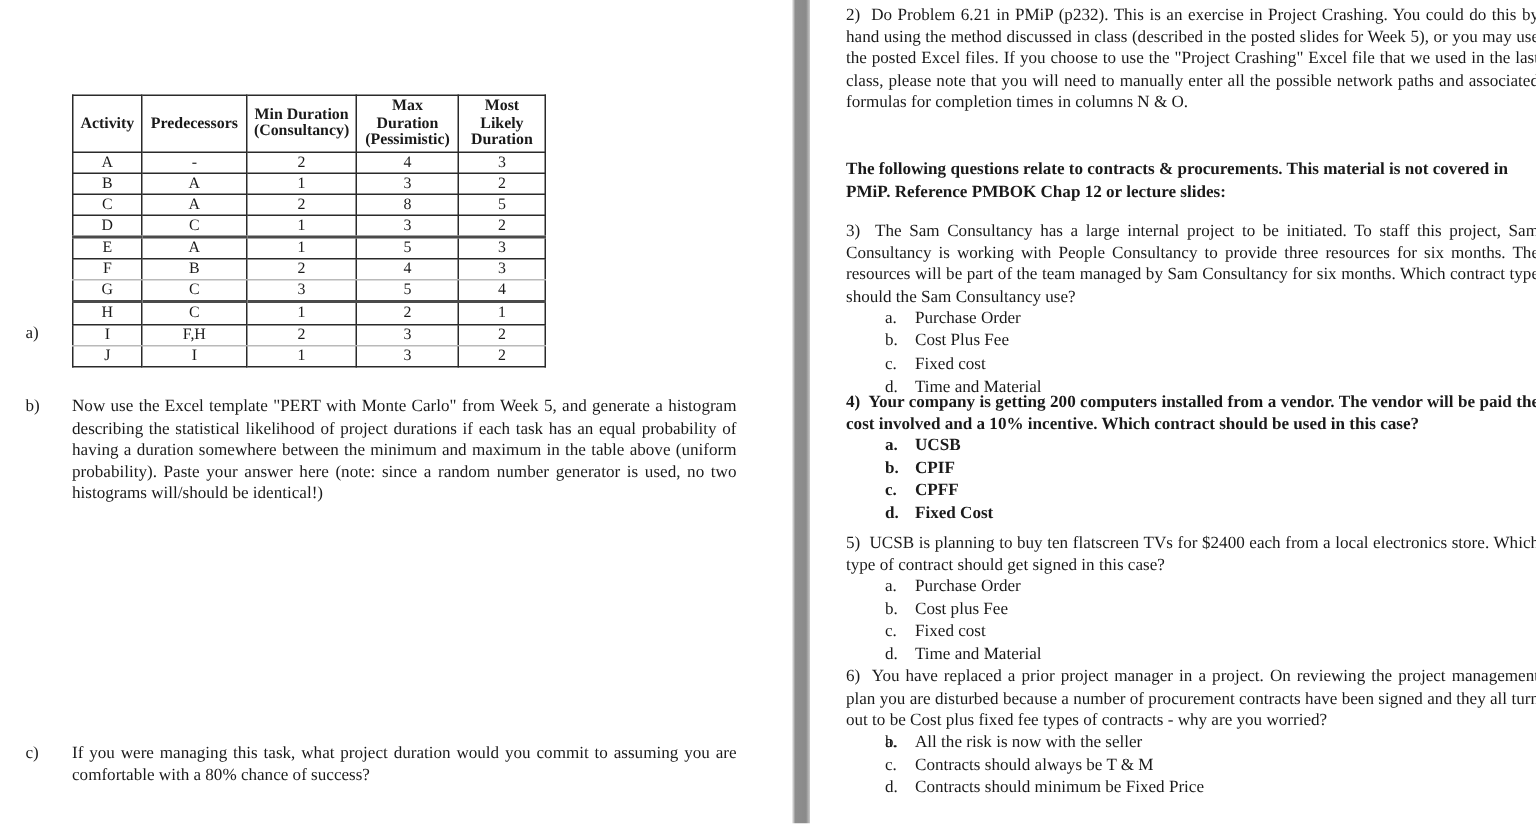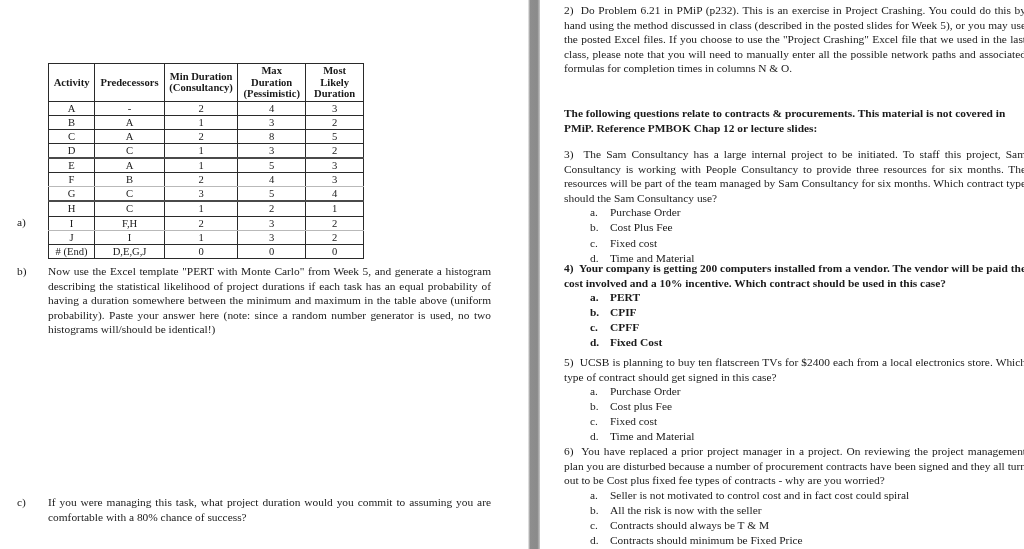--- a/index.html
+++ b/index.html
@@ -239,27 +239,20 @@
             <td class="colC">2</td>
             <td class="colD">3</td>
             <td class="colE">2</td>
           </tr>
         <tr>
             <td class="colA">J</td>
             <td class="colB">I</td>
             <td class="colC">1</td>
             <td class="colD">3</td>
             <td class="colE">2</td>
-          </tr>
-        <tr>
-            <td class="colA"># (End)</td>
-            <td class="colB">D,E,G,J</td>
-            <td class="colC">0</td>
-            <td class="colD">0</td>
-            <td class="colE">0</td>
           </tr>
       </tbody>
     </table>
 
     <div class="q1-sub" id="sub-a">
       <span class="lbl">a)</span>
     </div>
 
     <div class="q1-sub" id="sub-b">
       <span class="lbl">b)</span>
@@ -292,21 +285,21 @@
         <li><span class="ltr">b.</span><span>Cost Plus Fee</span></li>
         <li><span class="ltr">c.</span><span>Fixed cost</span></li>
         <li><span class="ltr">d.</span><span>Time and Material</span></li>
       </ol>
     </div>
 
     <div class="r-block" id="q4">
       <span>4)</span>&nbsp;
       <span>Your company is getting 200 computers installed from a vendor. The vendor will be paid the cost involved and a 10% incentive. Which contract should be used in this case?</span>
       <ol class="opts opts-wrap">
-        <li><span class="ltr">a.</span><span>PERT</span></li>
+        <li><span class="ltr">a.</span><span>UCSB</span></li>
         <li><span class="ltr">b.</span><span>CPIF</span></li>
         <li><span class="ltr">c.</span><span>CPFF</span></li>
         <li><span class="ltr">d.</span><span>Fixed Cost</span></li>
       </ol>
     </div>
 
     <div class="r-block" id="q5">
       <span>5)</span>&nbsp;
       <span>UCSB is planning to buy ten flatscreen TVs for $2400 each from a local electronics store. Which type of contract should get signed in this case?</span>
       <ol class="opts opts-wrap">
@@ -314,21 +307,21 @@
         <li><span class="ltr">b.</span><span>Cost plus Fee</span></li>
         <li><span class="ltr">c.</span><span>Fixed cost</span></li>
         <li><span class="ltr">d.</span><span>Time and Material</span></li>
       </ol>
     </div>
 
     <div class="r-block" id="q6">
       <span>6)</span>&nbsp;
       <span>You have replaced a prior project manager in a project. On reviewing the project management plan you are disturbed because a number of procurement contracts have been signed and they all turn out to be Cost plus fixed fee types of contracts - why are you worried?</span>
       <ol class="opts opts-wrap">
-        <li><span class="ltr">a.</span><span>Seller is not motivated to control cost and in fact cost could spiral</span></li>
+        <li><span class="ltr">a.</span></li>
         <li><span class="ltr">b.</span><span>All the risk is now with the seller</span></li>
         <li><span class="ltr">c.</span><span>Contracts should always be T &amp; M</span></li>
         <li><span class="ltr">d.</span><span>Contracts should minimum be Fixed Price</span></li>
       </ol>
     </div>
 
   </div>
 
 </div>
 

